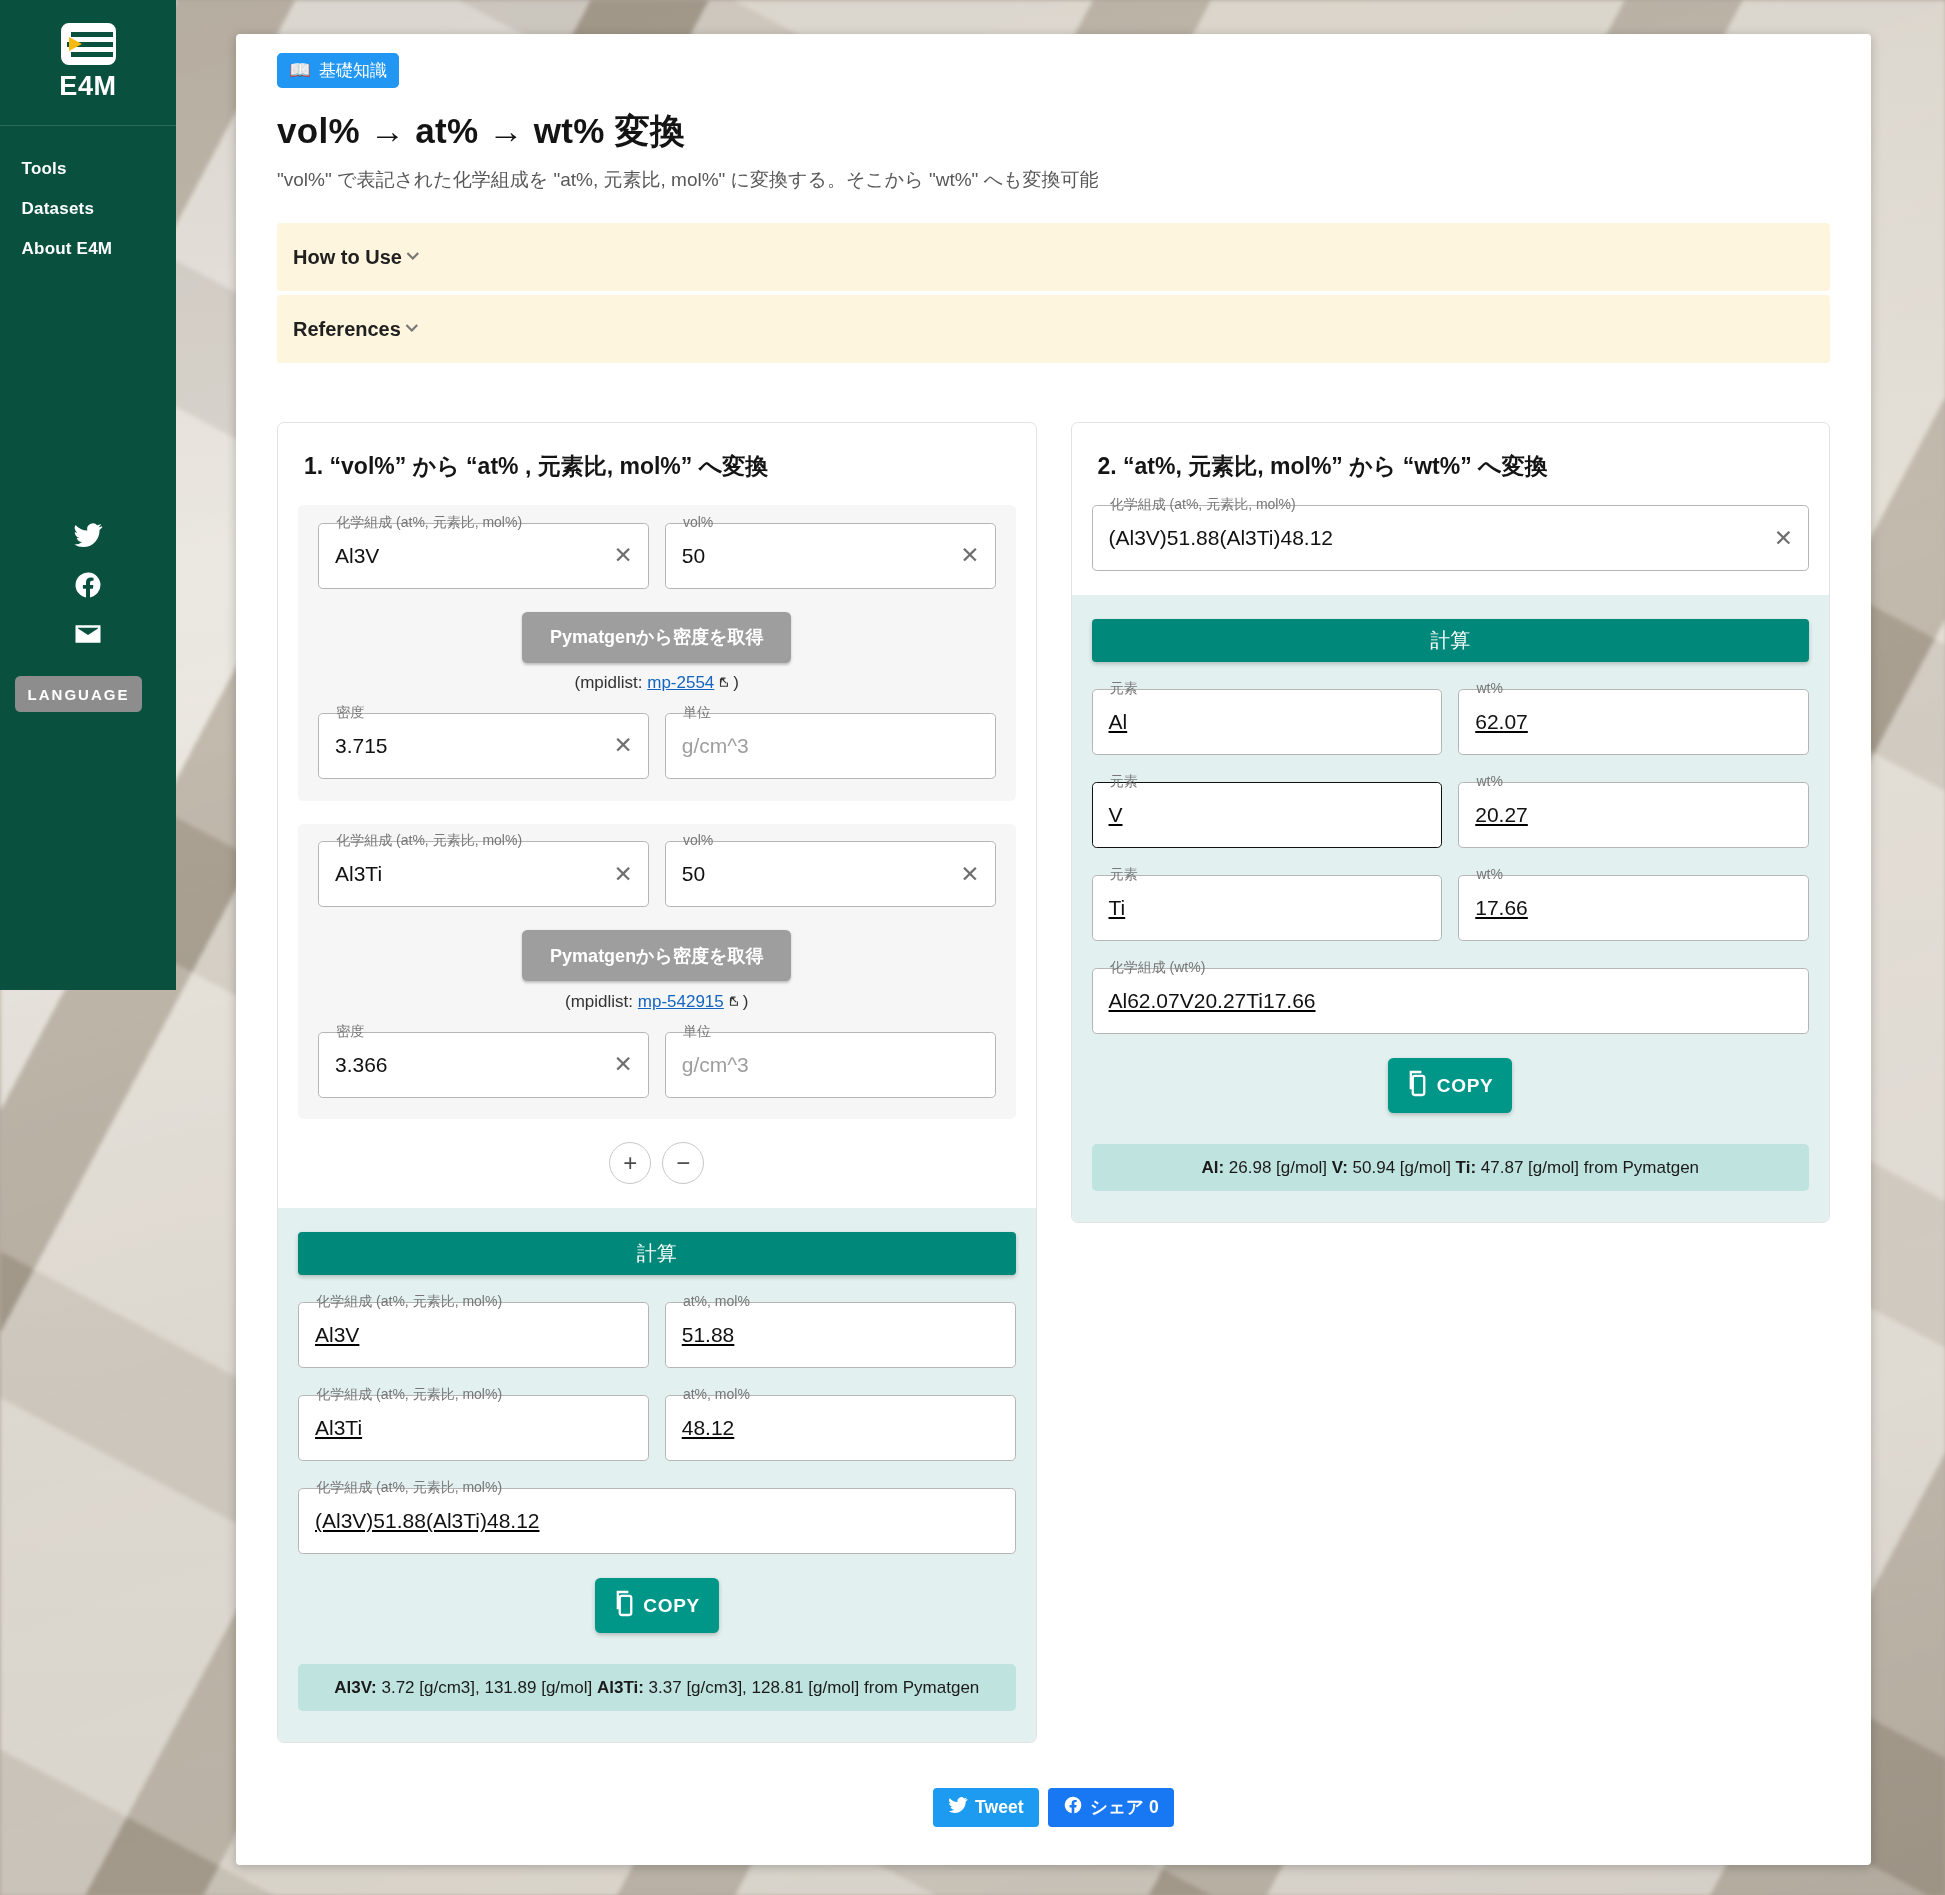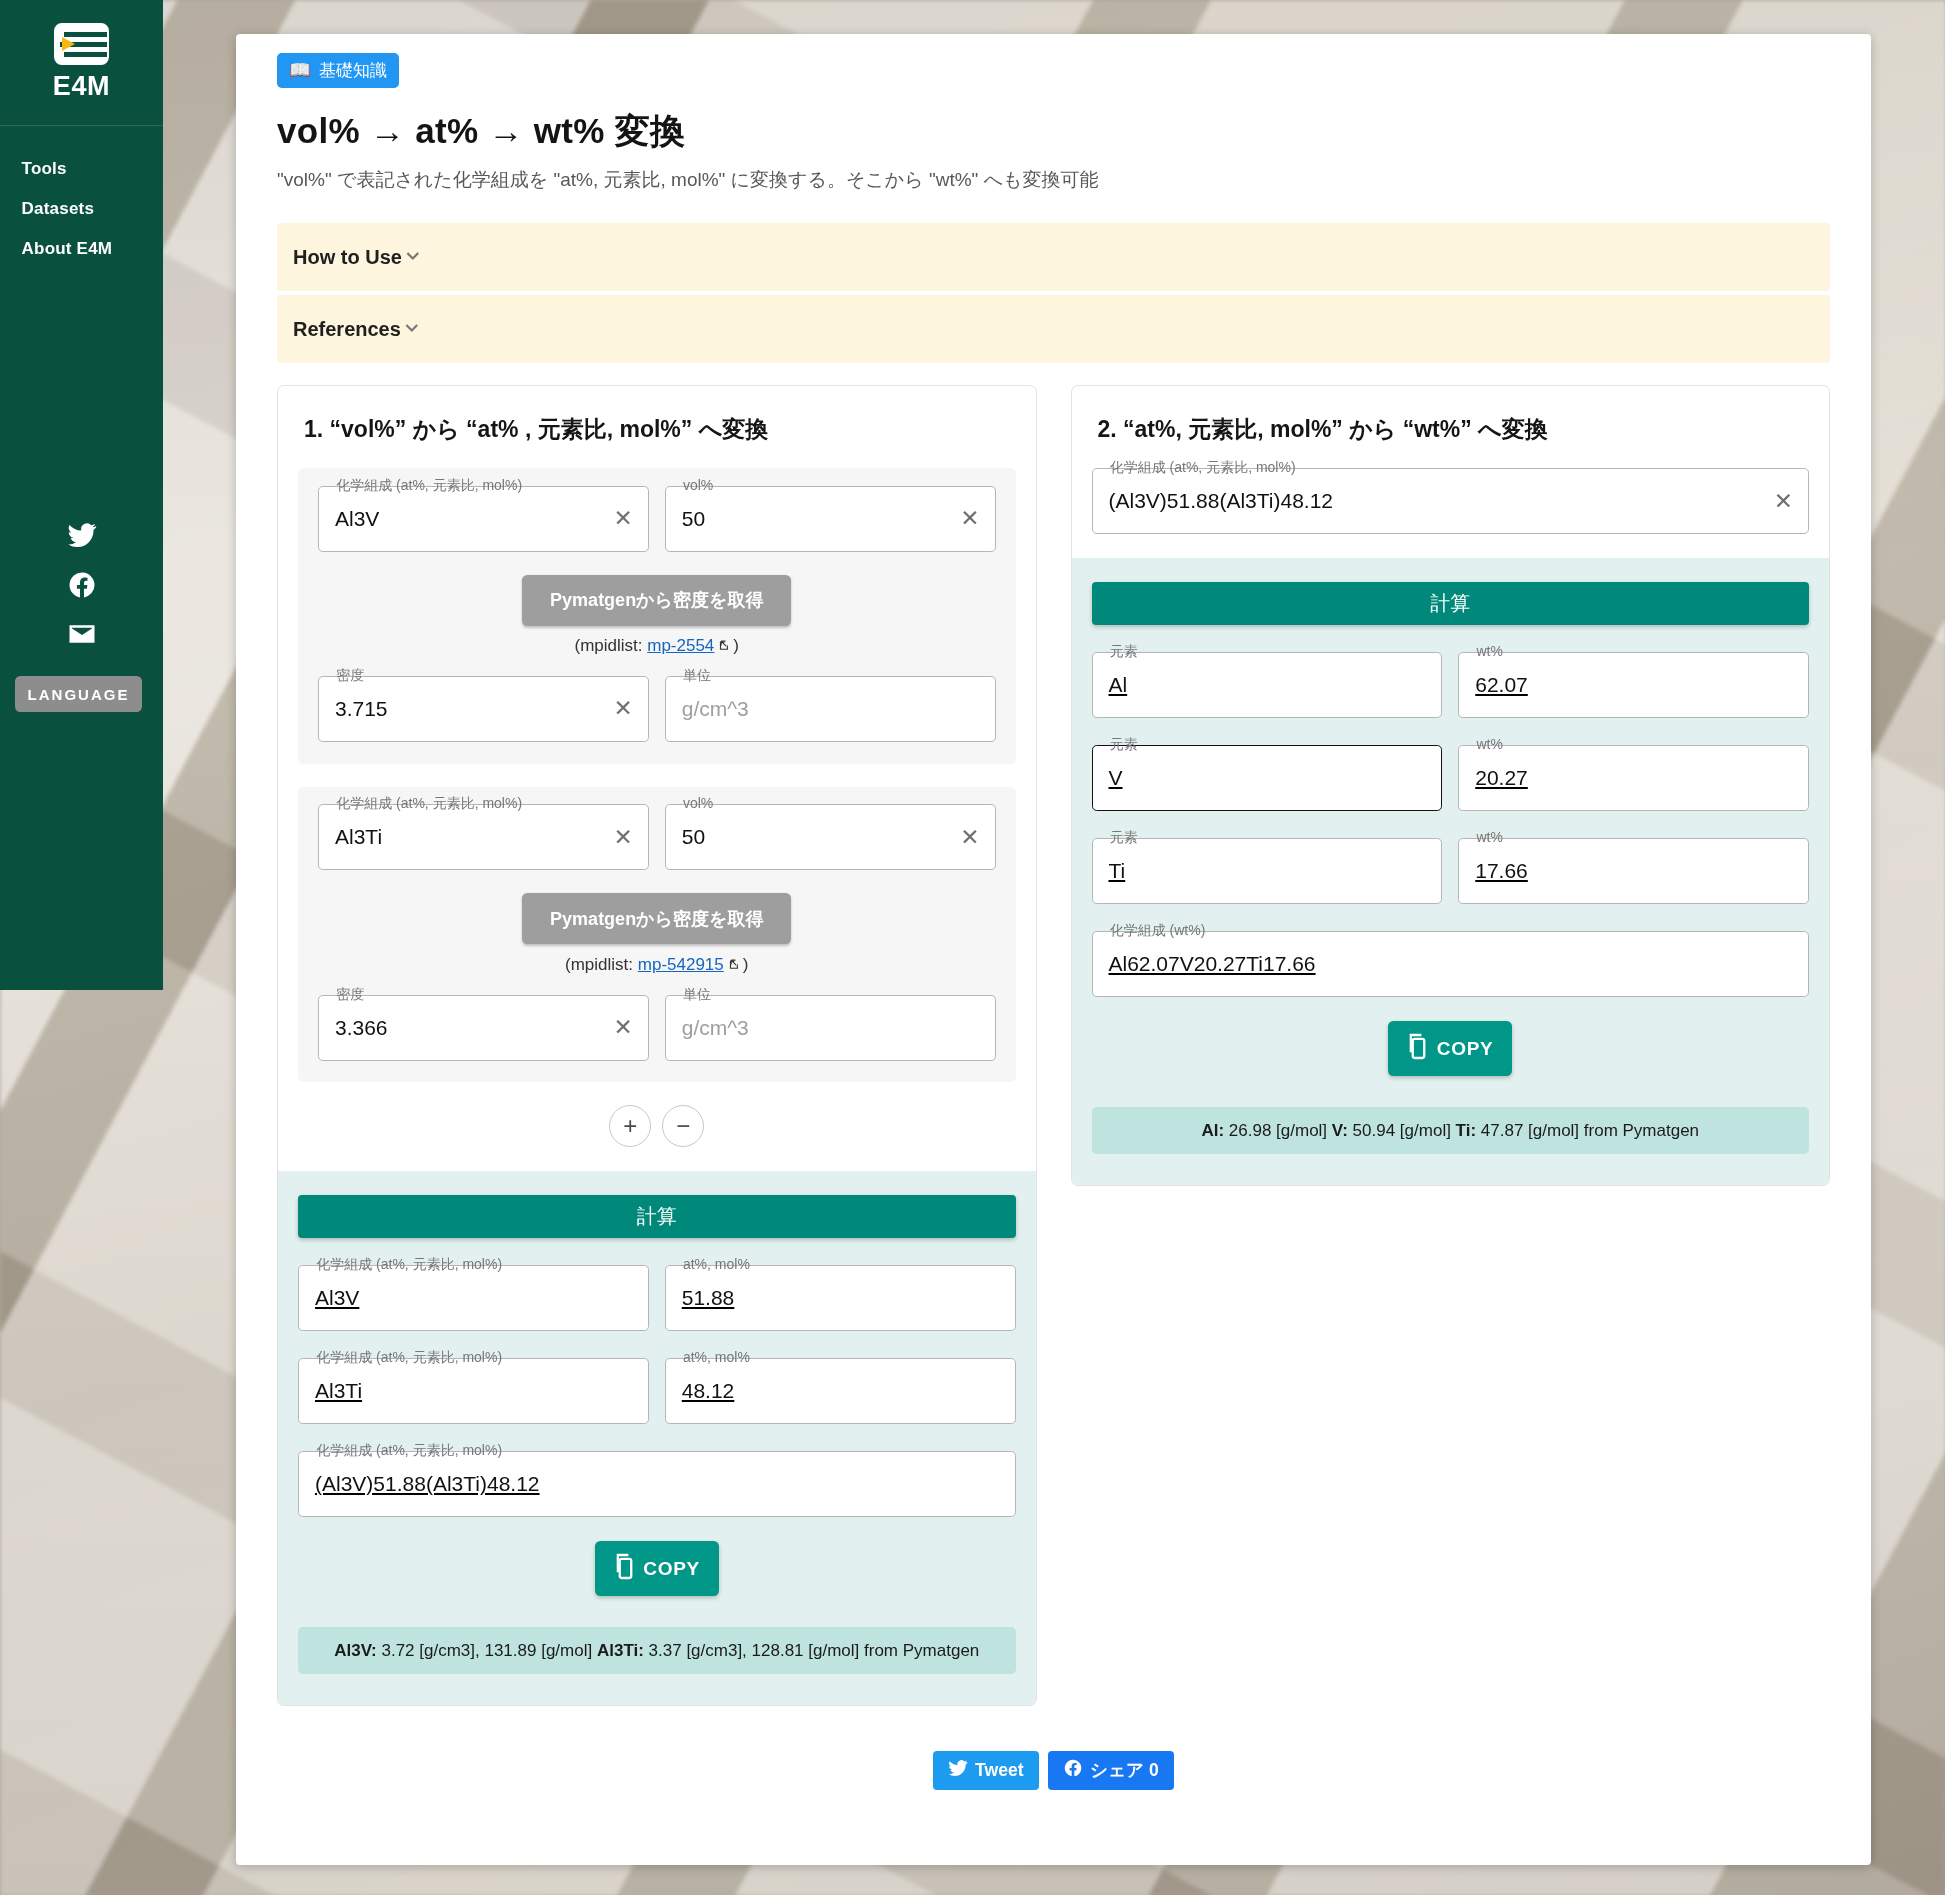--- a/index.html
+++ b/index.html
@@ -21,21 +21,21 @@
     filter: blur(2px);
   }
   #bg-dark {
     position: absolute; left: 0; top: 0; width: 100%; height: 100%;
     background: linear-gradient(180deg, rgba(120,110,98,.18) 0%, rgba(160,150,136,.10) 30%, rgba(120,110,98,.20) 100%);
   }
 
   
   #sidebar {
     position: absolute; left: 0; top: 0;
-    width: 163px; height: 990px;
+    width: 176px; height: 990px;
     background: #09503f;
     color: #fff;
     z-index: 20;
   }
   .logo-wrap { height: 126px; display: flex; flex-direction: column;
     align-items: center; justify-content: center; gap: 5.4px;
     border-bottom: 0.7px solid rgba(255,255,255,.14); }
   .logo-mark {
     width: 55px; height: 42px; border: 2.7px solid #fff; border-radius: 8px;
     background: #fff; position: relative; overflow: hidden;
@@ -107,21 +107,21 @@
     margin-top: 30px; background: #fdf5dd; border-radius: 3.4px;
     height: 68px; display: flex; align-items: center;
     justify-content: flex-start; padding: 0 16px;
   }
   .accordion + .accordion { margin-top: 4px; }
   .accordion .atitle { font-size: 20px; font-weight: bold; color: #202020; }
   .accordion .chev { color: #777; }
   .accordion .chev svg { width: 21.6px; height: 21.6px; fill: none; stroke: #777; stroke-width: 2.4; }
 
   
-  .cards { display: flex; gap: 34px; margin-top: 22px; align-items: flex-end; }
+  .cards { display: flex; gap: 34px; margin-top: 59px; align-items: flex-end; }
   .card {
     flex: 1 1 0; border: 0.7px solid #e2e2e2; border-radius: 6.8px;
     background: #fff; overflow: hidden;
   }
   .card-head { font-size: 23px; font-weight: bold; color: #151515;
     padding: 28px 26px 23px 26px; }
 
   .input-block { background: #f6f6f6; border-radius: 5.4px;
     margin: 0 20px 23px 20px; padding: 17.6px 20px 21.6px 20px; }
 

